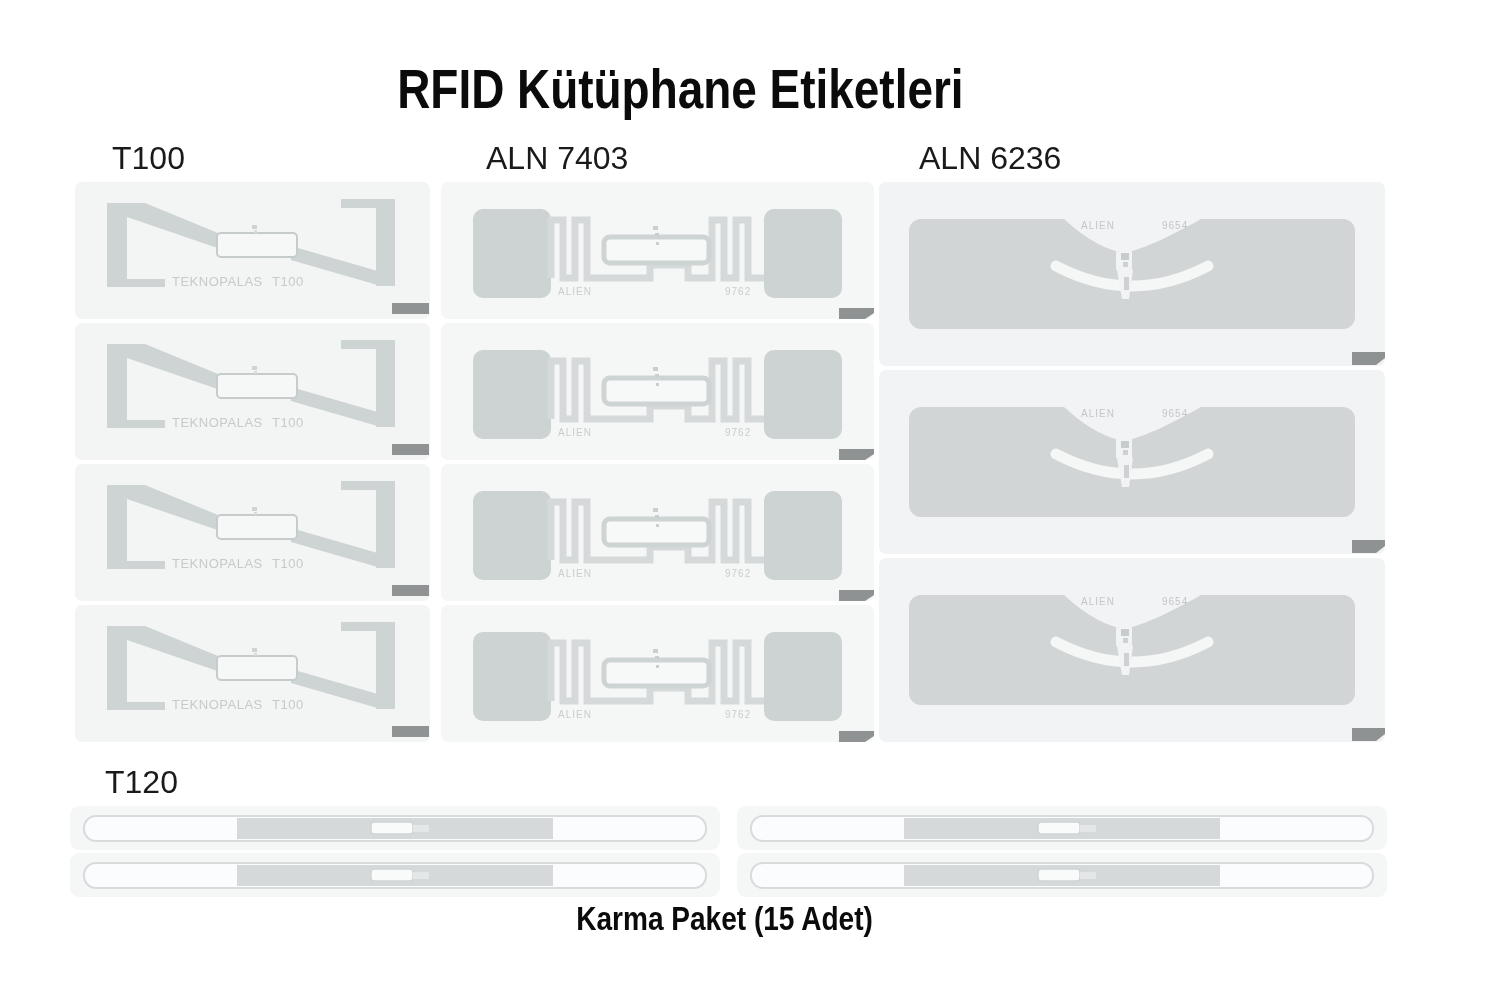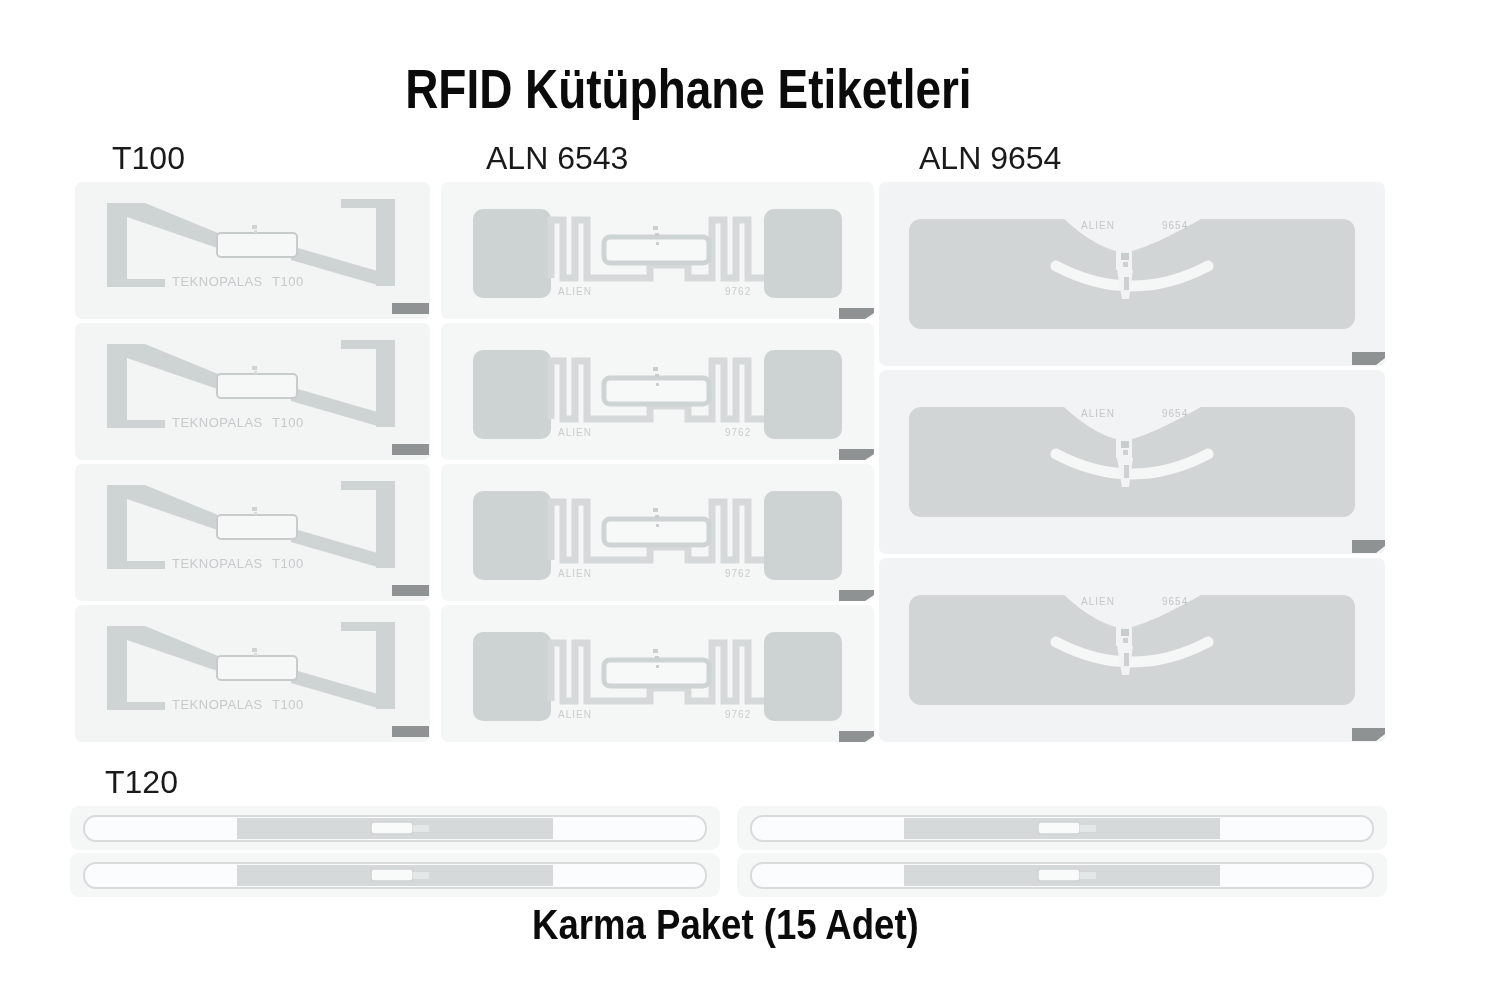--- a/index.html
+++ b/index.html
@@ -2,41 +2,41 @@
 <html><head>
 <meta charset="utf-8">
 <style>
   html,body{margin:0;padding:0;}
   body{
     width:1500px;height:1000px;position:relative;overflow:hidden;
     background:#ffffff;font-family:"Liberation Sans",sans-serif;
   }
   .abs{position:absolute;}
   .cond{display:inline-block;transform:scaleX(0.82);transform-origin:50% 50%;white-space:nowrap;}
-  #title-wrap{left:0;top:56px;width:1360px;text-align:center;font-weight:bold;font-size:56px;color:#0b0b0b;letter-spacing:0;padding-left:8px;}
+  #title-wrap{left:0;top:56px;width:1360px;text-align:center;font-weight:bold;font-size:56px;color:#0b0b0b;letter-spacing:0;}
   .col-label{font-size:32px;color:#1a1a1a;}
   #label-t100{left:112px;top:140px;}
   #label-9762{left:486px;top:140px;}
   #label-9654{left:919px;top:140px;}
   #label-t120{left:105px;top:764px;}
   .tagcol{display:flex;flex-direction:column;gap:4px;}
   #col-t100{left:75px;top:182px;width:355px;}
   #col-9762{left:441px;top:182px;width:433px;}
   #col-9654{left:879px;top:182px;width:506px;}
   .tag{position:relative;border-radius:7px;background:#f3f4f4;}
   .tag.a9762{background:#f5f6f6;}
   .tag.a9654{background:#f2f3f4;}
   .tag.t100{height:137px;}
   .tag.a9762{height:137px;}
   .tag.a9654{height:184px;}
   .tag svg{display:block;width:100%;height:100%;}
   #t120-grid{left:70px;top:806px;display:grid;grid-template-columns:650px 650px;column-gap:17px;row-gap:3px;}
   .strip{width:650px;height:44px;background:#f5f6f6;border-radius:9px;}
   .strip svg{display:block;width:100%;height:100%;}
-  #caption-wrap{left:0;top:900px;width:1450px;text-align:center;font-weight:bold;font-size:43px;color:#0b0b0b;}
+  #caption-wrap{left:0;top:900px;width:1450px;text-align:center;font-weight:bold;font-size:33px;color:#0b0b0b;}
   #defs-svg{position:absolute;width:0;height:0;overflow:hidden;}
 </style>
 </head>
 <body>
 
 <svg id="defs-svg" xmlns="http://www.w3.org/2000/svg" aria-hidden="true">
   <defs>
 
     <g id="sym-t100">
       <g fill="#ced3d4">
@@ -94,22 +94,22 @@
       <rect x="343" y="19" width="16" height="7" fill="#e4e7e8"></rect>
     </g>
   </defs>
 </svg>
 
 <div class="abs" id="title-wrap">
   <span class="cond">RFID Kütüphane Etiketleri</span>
 </div>
 
 <div class="abs col-label" id="label-t100">T100</div>
-<div class="abs col-label" id="label-9762">ALN 6543</div>
-<div class="abs col-label" id="label-9654">ALN 9654</div>
+<div class="abs col-label" id="label-9762">ALN 7403</div>
+<div class="abs col-label" id="label-9654">ALN 6236</div>
 
 <div class="abs tagcol" id="col-t100">
   <div class="tag t100">
       <svg viewBox="0 0 355 137" preserveAspectRatio="none">
         <use href="#sym-t100"></use>
       </svg>
     </div>
   <div class="tag t100">
       <svg viewBox="0 0 355 137" preserveAspectRatio="none">
         <use href="#sym-t100"></use>

